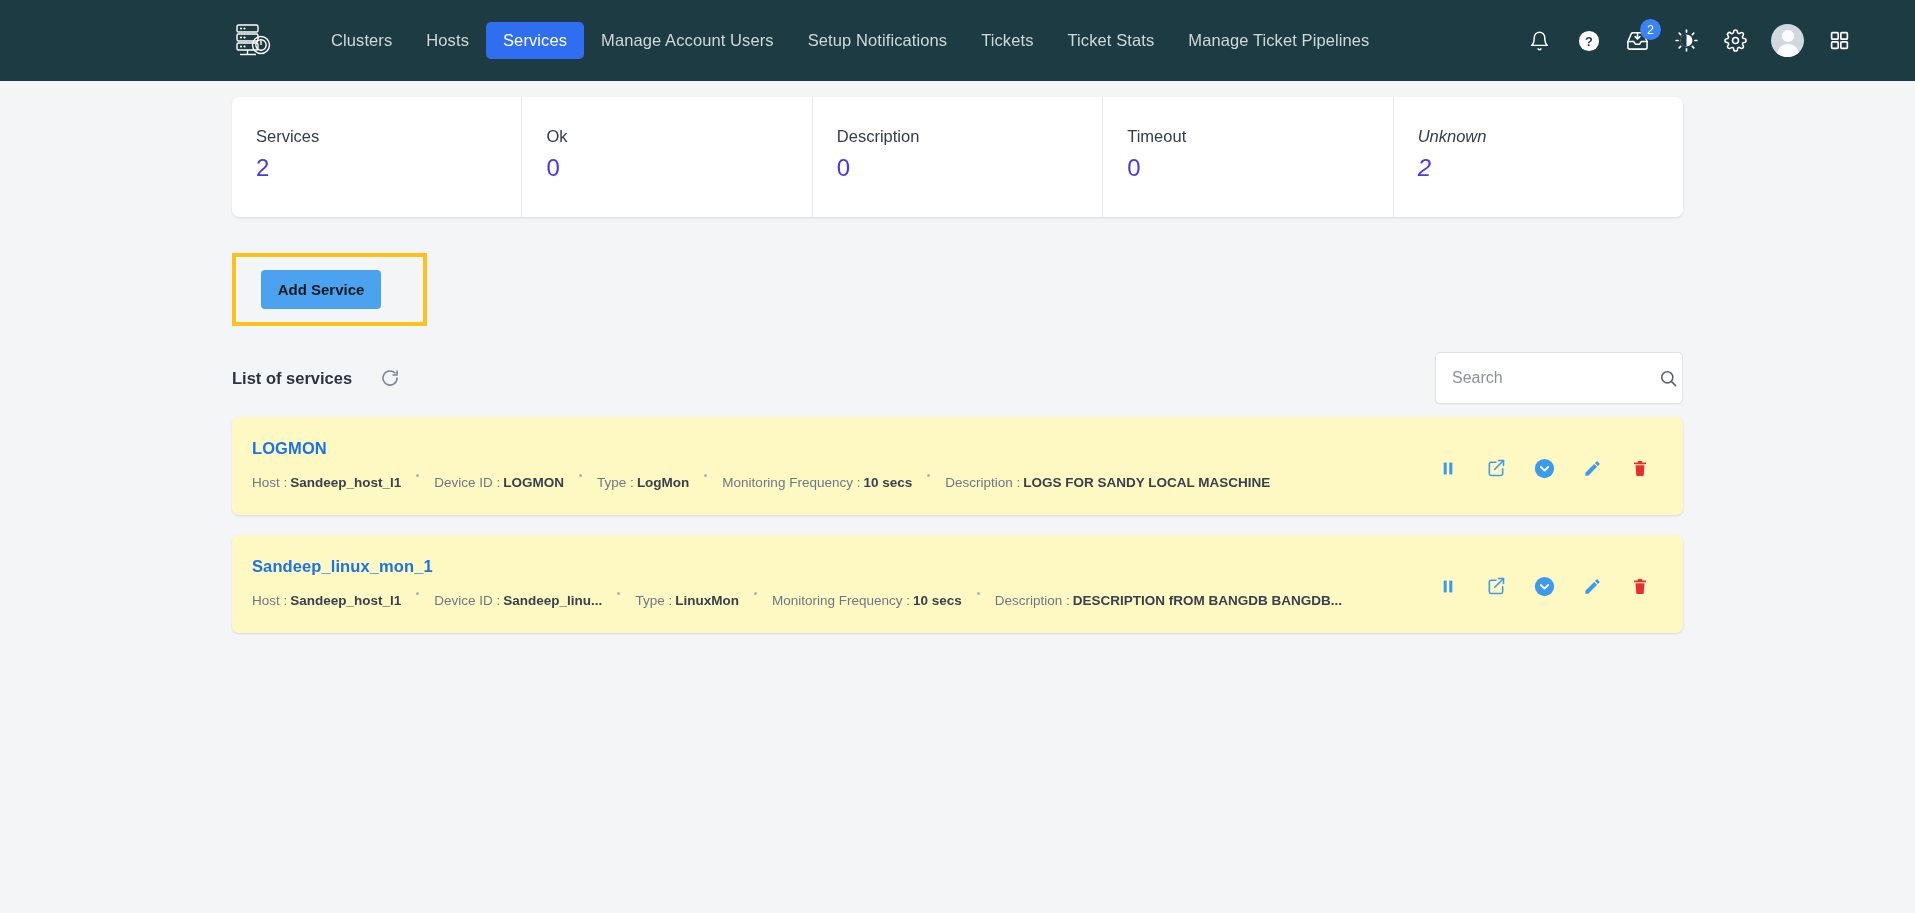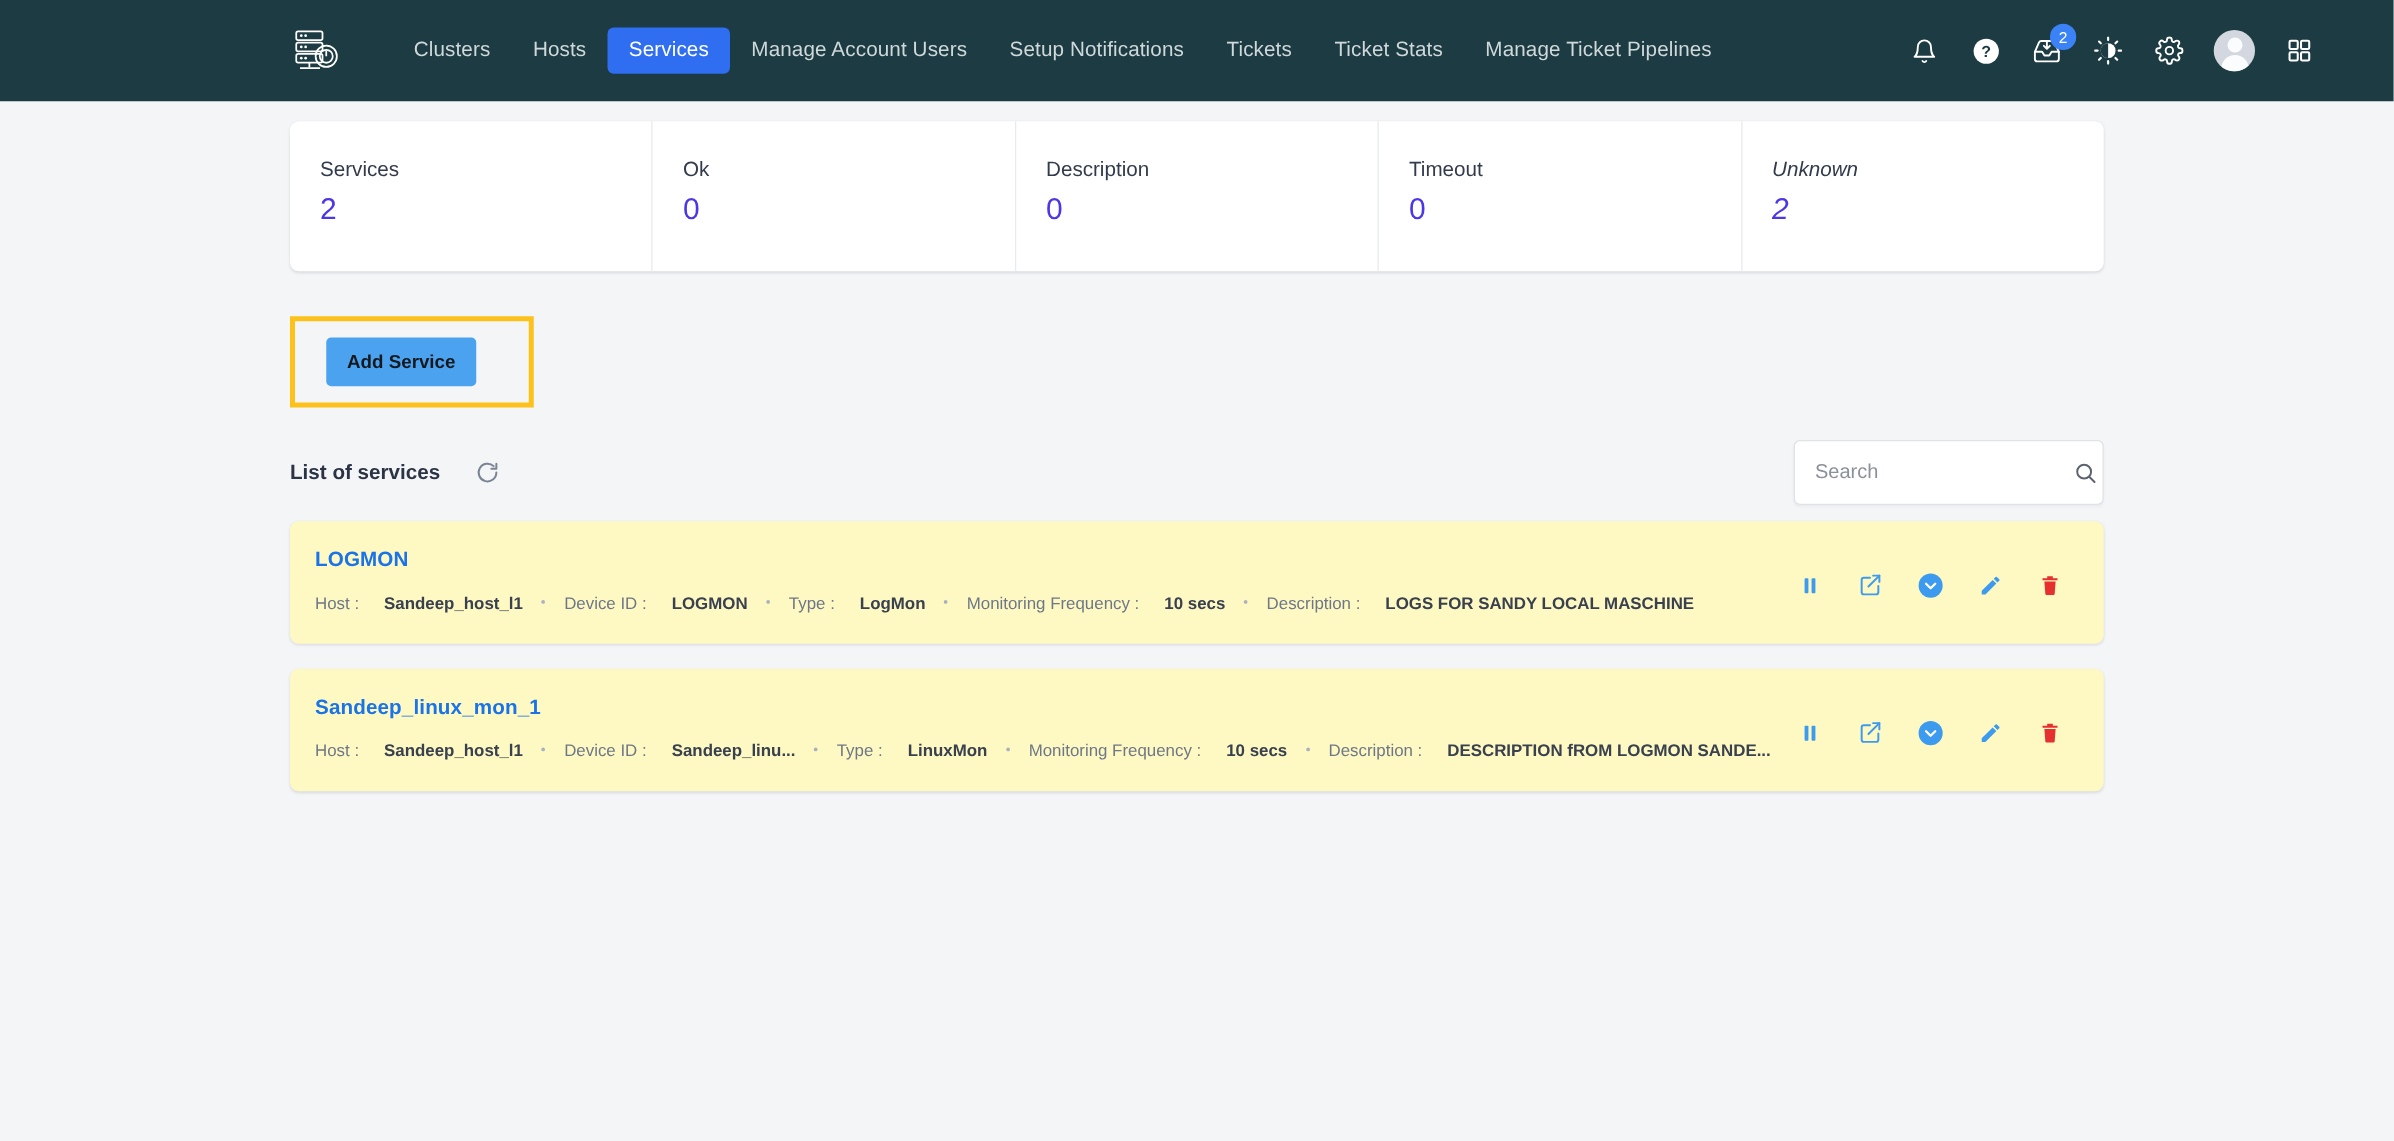--- a/index.html
+++ b/index.html
@@ -204,28 +204,28 @@
     color: #1a73e8;
     font-size: 16.5px;
     font-weight: 700;
     cursor: pointer;
     display: inline-block;
     margin-bottom: 17px;
     letter-spacing: .1px;
   }
   .meta-row {
     display: flex;
-    align-items: center;
+    align-items: flex-start;
     font-size: 13.5px;
     color: #6e7787;
     white-space: nowrap;
   }
   .meta-item { display: inline-flex; align-items: baseline; }
   .meta-key { color: #6e7787; font-weight: 400; }
-  .meta-val { color: #39404e; font-weight: 700; margin-left: 20px; }
+  .meta-val { color: #39404e; font-weight: 700; margin-left: 3px; }
   .meta-sep {
     display: inline-block;
     width: 3px; height: 3px;
     background: #aab1bd;
     border-radius: 50%;
     margin: 0 15px 0 15px;
     position: relative;
     top: -1px;
   }
   .actions {
@@ -471,21 +471,21 @@
             <span class="meta-val">LinuxMon</span>
           </span>
           <span class="meta-sep"></span>
           <span class="meta-item">
             <span class="meta-key">Monitoring Frequency :</span>
             <span class="meta-val">10 secs</span>
           </span>
           <span class="meta-sep"></span>
           <span class="meta-item">
             <span class="meta-key">Description :</span>
-            <span class="meta-val">DESCRIPTION fROM LOGMON SANDE...</span>
+            <span class="meta-val">DESCRIPTION fROM BANGDB BANGDB...</span>
           </span>
         </div>
       </div>
       <div class="actions">
         <span class="action-icon ic-blue">
           <svg width="16" height="17" viewBox="0 0 24 24" fill="currentColor">
             <rect x="5.5" y="3" width="4.6" height="18" rx="1"></rect>
             <rect x="13.9" y="3" width="4.6" height="18" rx="1"></rect>
           </svg>
         </span>

